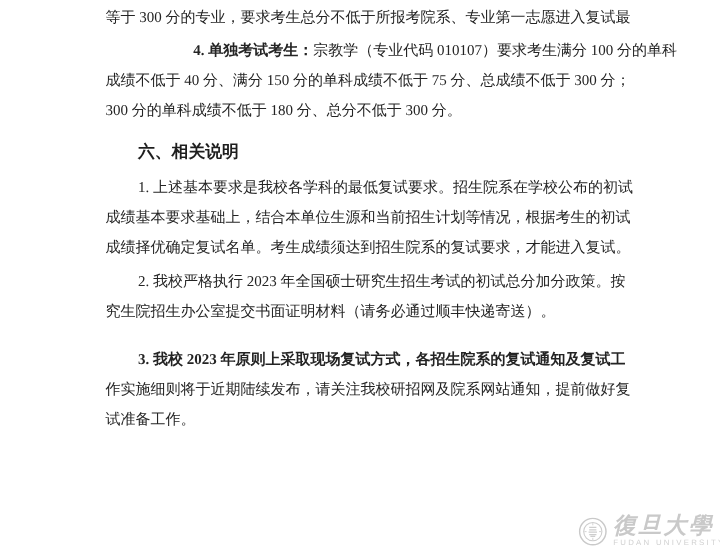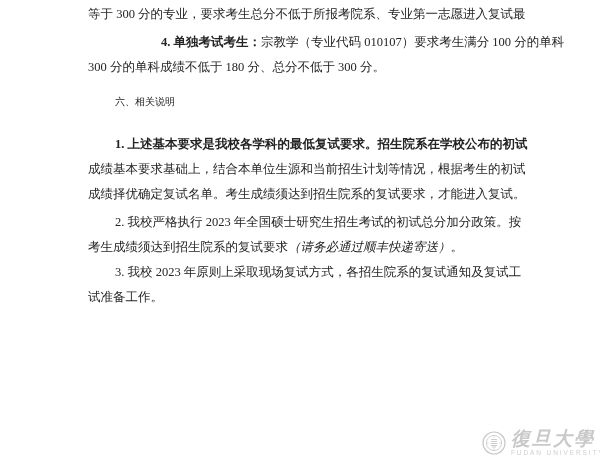--- a/index.html
+++ b/index.html
@@ -26,27 +26,27 @@
     font-size: 12.5px;
   }
   .line {
     height: 25px;
     line-height: 25px;
     white-space: nowrap;
     text-align: left;
   }
   .line.indent { padding-left: 27px; }
   .line.heading {
-    font-weight: normal;
+    font-weight: bold;
     font-family: "Liberation Sans", "DejaVu Sans", sans-serif;
-    font-size: 10px;
+    font-size: 14px;
     color: #1e1e1e;
   }
   .run-bold { font-weight: bold; margin-left: 46px; }
-  .run-italic { font-style: italic; }
+  .run-italic { }
   .watermark {
     position: absolute;
     left: 482px;
     top: 429px;
     display: flex;
     align-items: center;
     gap: 5px;
   }
   .wm-seal { width: 24px; height: 24px; display: block; }
   .wm-text { display: flex; flex-direction: column; }
@@ -71,28 +71,30 @@
   }
 </style>
 </head>
 <body>
 
 <div class="page">
 
   <div class="doc" id="doc-lines">
       <div class="line"><span class="">等于 300 分的专业，要求考生总分不低于所报考院系、专业第一志愿进入复试最</span></div>
       <div class="line indent" style="margin-top: 3px;"><span class="run-bold ">4. 单独考试考生：</span><span class="">宗教学（专业代码 010107）要求考生满分 100 分的单科</span></div>
+      <div class="line"><span class="">成绩不低于 40 分、满分 150 分的单科成绩不低于 75 分、总成绩不低于 300 分；</span></div>
       <div class="line"><span class="">300 分的单科成绩不低于 180 分、总分不低于 300 分。</span></div>
       <div class="line indent heading" style="margin-top: 9px;"><span class="">六、相关说明</span></div>
-      <div class="line indent" style="margin-top: 18px; font-weight: bold;"><span class="">1. 上述基本要求是我校各学科的最低复试要求。招生院系在学校公布的初试</span></div>
+      <div class="line indent" style="margin-top: 5px;"><span class="">1. 上述基本要求是我校各学科的最低复试要求。招生院系在学校公布的初试</span></div>
       <div class="line"><span class="">成绩基本要求基础上，结合本单位生源和当前招生计划等情况，根据考生的初试</span></div>
       <div class="line"><span class="">成绩择优确定复试名单。考生成绩须达到招生院系的复试要求，才能进入复试。</span></div>
       <div class="line indent" style="margin-top: 3px; text-align: center;"><span class="">2. 我校严格执行 2023 年全国硕士研究生招生考试的初试总分加分政策。按</span></div>
-      <div class="line"><span class="">考生成绩须达到招生院系的复试要求</span><span class="run-italic">（请务必通过顺丰快递寄送）</span><span class="">。</span></div>
-      <div class="line indent" style="margin-top: 0;"><span class="">3. 我校 2023 年原则上采取现场复试方式，各招生院系的复试通知及复试工</span></div>
+      <div class="line"><span class="">究生院招生办公室提交书面证明材料</span><span class="run-italic">（请务必通过顺丰快递寄送）</span><span class="">。</span></div>
+      <div class="line indent" style="margin-top: 15px; font-weight: bold;"><span class="">3. 我校 2023 年原则上采取现场复试方式，各招生院系的复试通知及复试工</span></div>
+      <div class="line"><span class="">作实施细则将于近期陆续发布，请关注我校研招网及院系网站通知，提前做好复</span></div>
       <div class="line"><span class="">试准备工作。</span></div>
     </div>
 
   <div class="watermark">
     <svg class="wm-seal" viewBox="0 0 24 24" aria-hidden="true">
       <circle cx="12" cy="12" r="11" fill="none" stroke="#c9c9c9" stroke-width="1.2"></circle>
       <circle cx="12" cy="12" r="7.6" fill="none" stroke="#cdcdcd" stroke-width="0.9"></circle>
       <path d="M9 8.5 h6 M9 10.5 h6 M8.5 12.5 h7 M9 14.5 h6 M10 16 h4" stroke="#cdcdcd" stroke-width="1" fill="none"></path>
       <path d="M12 4.8 v2 M12 17.2 v2 M5 12 h1.8 M17.2 12 h1.8" stroke="#d2d2d2" stroke-width="0.8" fill="none"></path>
     </svg>

